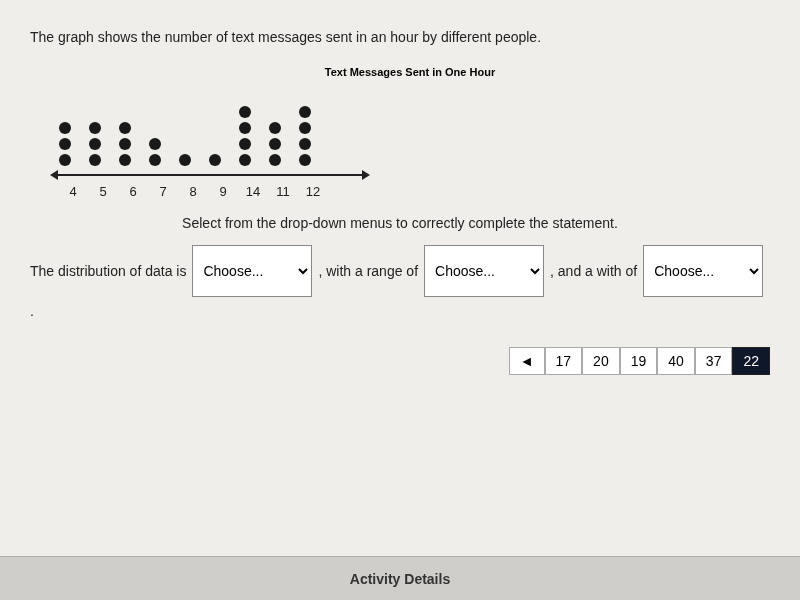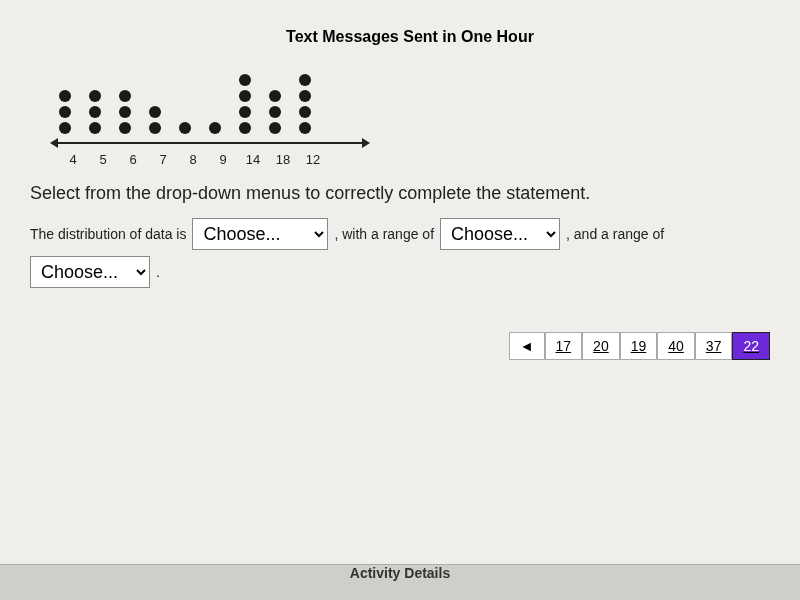--- a/index.html
+++ b/index.html
@@ -22,21 +22,21 @@
     }
 
     .question-text {
       font-size: 14px;
       color: #222;
       margin-bottom: 18px;
       line-height: 1.4;
     }
 
     .chart-title {
-      font-size: 16px;
+      font-size: 11px;
       font-weight: bold;
       text-align: center;
       margin-bottom: 10px;
       margin-left: 20px;
     }
 
     .dot-plot-container {
       margin-left: 20px;
       margin-bottom: 16px;
       position: relative;
@@ -92,40 +92,41 @@
     }
 
     .x-label {
       width: 30px;
       text-align: center;
       font-size: 13px;
       color: #222;
     }
 
     .select-instruction {
-      font-size: 18px;
+      font-size: 14px;
       color: #222;
       margin-bottom: 14px;
+      text-align: center;
     }
 
     .statement-row {
       display: flex;
       align-items: center;
       flex-wrap: wrap;
       gap: 6px;
       font-size: 14px;
       color: #222;
-      margin-bottom: 44px;
+      margin-bottom: 28px;
     }
 
     .statement-row select {
       border: 1px solid #888;
       background: white;
-      padding: 4px 6px;
-      font-size: 18px;
+      padding: 16px 6px;
+      font-size: 14px;
       cursor: pointer;
       min-width: 120px;
     }
 
     .pagination {
       display: flex;
       justify-content: flex-end;
       align-items: center;
       gap: 0;
       margin-top: 10px;
@@ -135,45 +136,46 @@
       border: 1px solid #aaa;
       background: white;
       padding: 5px 10px;
       font-size: 14px;
       cursor: pointer;
       min-width: 32px;
       text-align: center;
     }
 
     .page-btn.active {
-      background: #6d28d9;
+      background: #0f172a;
       color: white;
       border-color: #222;
     }
 
     .footer-bar {
       background: #d0ceca;
-      height: 36px;
-      display: flex;
-      align-items: flex-start;
+      height: 44px;
+      display: flex;
+      align-items: center;
       justify-content: center;
       border-top: 1px solid #b0aeaa;
     }
 
     .footer-title {
       font-size: 14px;
       font-weight: bold;
       color: #333;
     }
   </style>
 </head>
 <body>
 
 <div class="main-content">
 
+  <p class="question-text">The graph shows the number of text messages sent in an hour by different people.</p>
 
   <div class="chart-title">Text Messages Sent in One Hour</div>
 
   <div class="dot-plot-container">
 
     <div class="dots-area" id="dots-area">
 
     <div class="dot-column">
           <div class="dot"></div>
           <div class="dot"></div>
@@ -228,43 +230,43 @@
 
     <div class="x-labels" id="x-labels-row">
 
     <div class="x-label">4</div>
         <div class="x-label">5</div>
         <div class="x-label">6</div>
         <div class="x-label">7</div>
         <div class="x-label">8</div>
         <div class="x-label">9</div>
         <div class="x-label">14</div>
-        <div class="x-label">18</div>
+        <div class="x-label">11</div>
         <div class="x-label">12</div>
       </div>
   </div>
 
   <p class="select-instruction">Select from the drop-down menus to correctly complete the statement.</p>
 
   <div class="statement-row">
     <span>The distribution of data is</span>
     <select id="dd1">
     <option value="Choose...">Choose...</option><option value="symmetric">symmetric</option><option value="skewed left">skewed left</option><option value="skewed right">skewed right</option></select>
     <span>, with a range of</span>
     <select id="dd2">
     <option value="Choose...">Choose...</option><option value="7">7</option><option value="8">8</option><option value="9">9</option><option value="10">10</option></select>
-    <span>, and a range of</span>
+    <span>, and a with of</span>
     <select id="dd3">
     <option value="Choose...">Choose...</option><option value="4">4</option><option value="6">6</option><option value="8">8</option><option value="10">10</option></select>
     <span>.</span>
   </div>
 
   <div class="pagination">
     <button class="page-btn">◄</button>
-    <div id="page-buttons" style="display:flex;text-decoration:underline;">
+    <div id="page-buttons" style="display:flex;">
         <button class="page-btn">17</button>
         <button class="page-btn">20</button>
         <button class="page-btn">19</button>
         <button class="page-btn">40</button>
         <button class="page-btn">37</button>
         <button class="page-btn active">22</button>
       </div>
   </div>
 
 </div>

